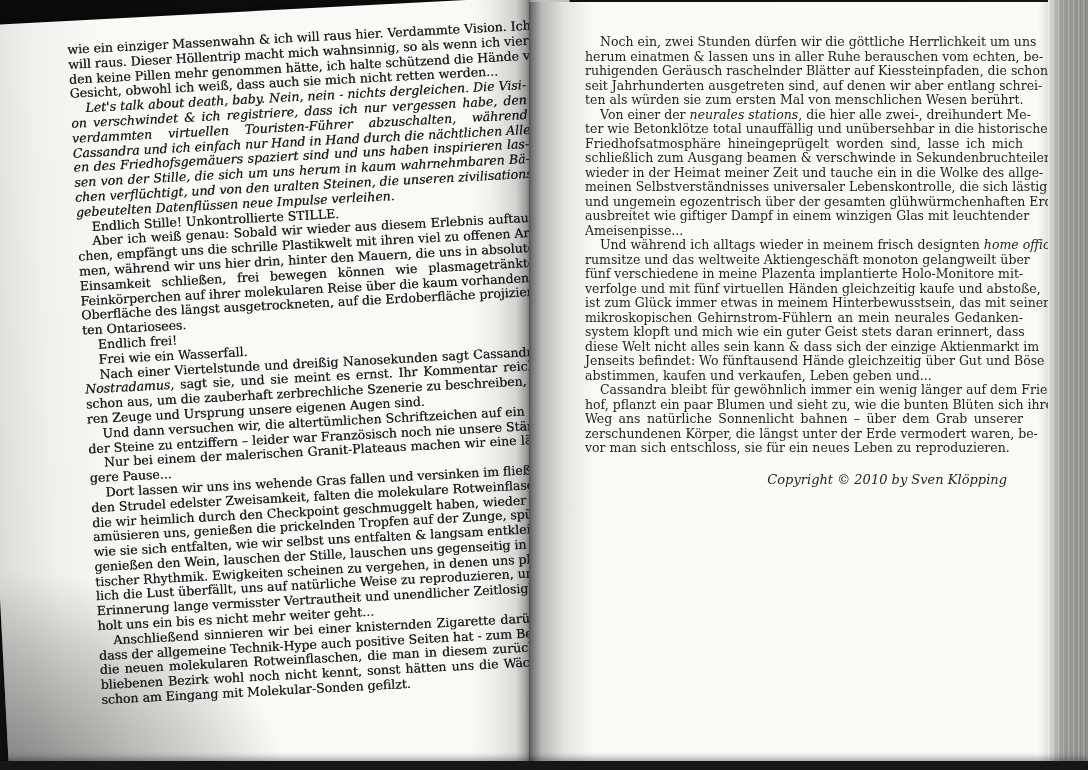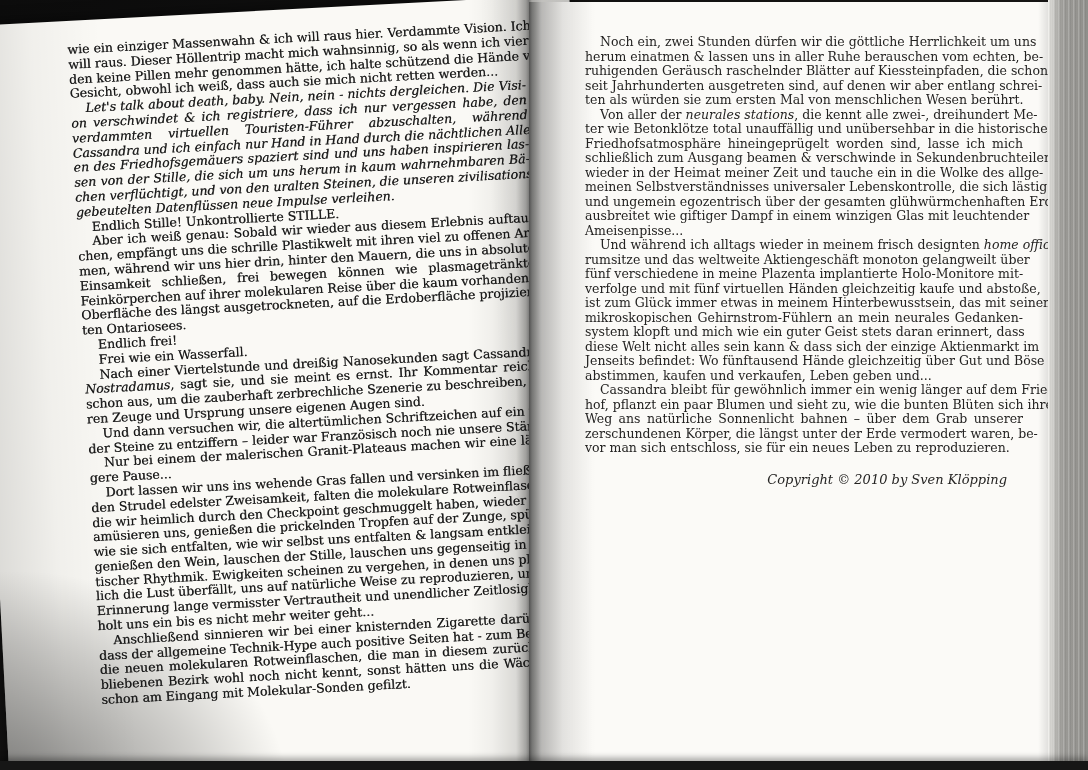--- a/index.html
+++ b/index.html
@@ -123,21 +123,21 @@
   </div>
 
   <div class="right-page">
     <div class="right-text">
       <div>
           <div class="line ind"><span>Noch ein, zwei Stunden dürfen wir die göttliche Herrlichkeit um uns</span></div>
           <div class="line"><span>herum einatmen &amp; lassen uns in aller Ruhe berauschen vom echten, be-</span></div>
           <div class="line"><span>ruhigenden Geräusch raschelnder Blätter auf Kiessteinpfaden, die schon</span></div>
           <div class="line"><span>seit Jahrhunderten ausgetreten sind, auf denen wir aber entlang schrei-</span></div>
           <div class="line end"><span>ten als würden sie zum ersten Mal von menschlichen Wesen berührt.</span></div>
-          <div class="line ind"><span>Von aller der </span><span class="it">neurales stations</span><span>, die kennt alle zwei-, dreihundert Me-</span></div>
+          <div class="line ind"><span>Von einer der </span><span class="it">neurales stations</span><span>, die hier alle zwei-, dreihundert Me-</span></div>
           <div class="line"><span>ter wie Betonklötze total unauffällig und unübersehbar in die historische</span></div>
           <div class="line"><span>Friedhofsatmosphäre hineingeprügelt worden sind, lasse ich mich</span></div>
           <div class="line"><span>schließlich zum Ausgang beamen &amp; verschwinde in Sekundenbruchteilen</span></div>
           <div class="line"><span>wieder in der Heimat meiner Zeit und tauche ein in die Wolke des allge-</span></div>
           <div class="line"><span>meinen Selbstverständnisses universaler Lebenskontrolle, die sich lästig</span></div>
           <div class="line"><span>und ungemein egozentrisch über der gesamten glühwürmchenhaften Erde</span></div>
           <div class="line"><span>ausbreitet wie giftiger Dampf in einem winzigen Glas mit leuchtender</span></div>
           <div class="line end"><span>Ameisenpisse...</span></div>
           <div class="line ind"><span>Und während ich alltags wieder in meinem frisch designten </span><span class="it">home office</span></div>
           <div class="line"><span>rumsitze und das weltweite Aktiengeschäft monoton gelangweilt über</span></div>

